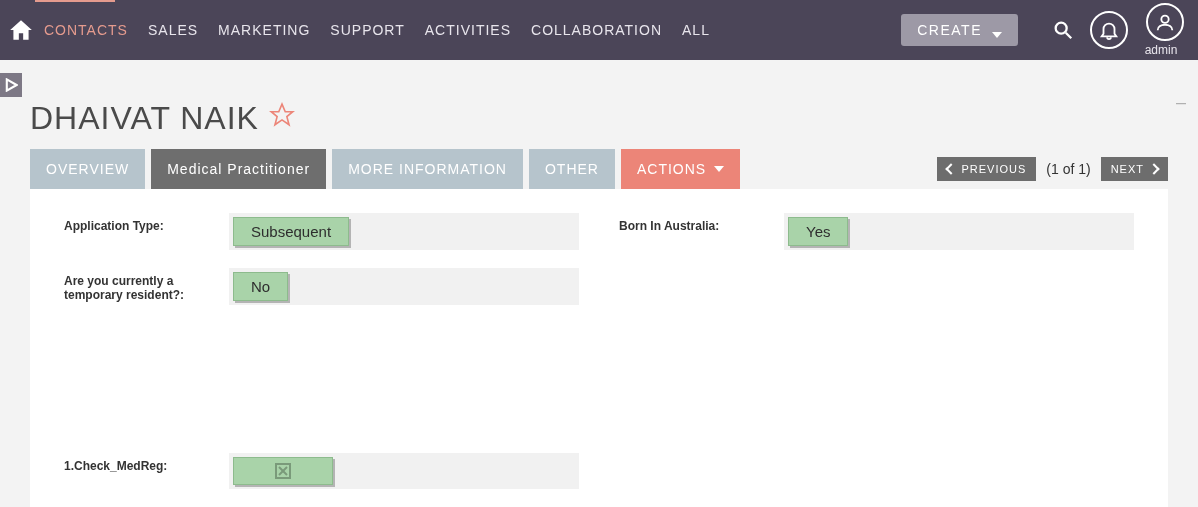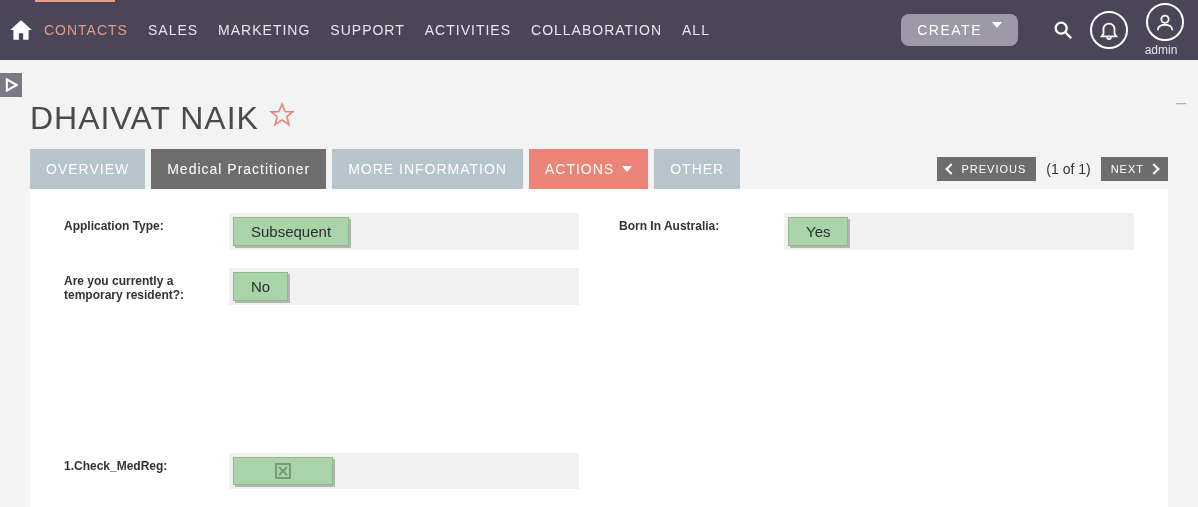--- a/index.html
+++ b/index.html
@@ -51,22 +51,22 @@
   }
   .nav a.active{color:var(--topbar-accent);}
   .topbar-spacer{flex:1;}
   .create-btn{
     background:#9d99a6;
     color:#fff;
     border:none;
     padding:8px 16px;
     font-size:14px;
     letter-spacing:1.5px;
-    border-radius:8px;
-    display:flex;align-items:flex-start;gap:10px;
+    border-radius:3px;
+    display:flex;align-items:flex-end;gap:10px;
     cursor:pointer;
     margin-right:18px;
   }
   .create-btn .caret-down{
     width:0;height:0;border-left:5px solid transparent;border-right:5px solid transparent;border-top:6px solid #fff;
   }
   .icon-btn{
     width:38px;height:38px;border-radius:50%;
     display:flex;align-items:center;justify-content:center;
     color:#fff;cursor:pointer;margin-left:8px;
@@ -256,25 +256,25 @@
           <polygon points="12,2 15,9 22,9 16.5,13.5 18.5,21 12,16.5 5.5,21 7.5,13.5 2,9 9,9"></polygon>
         </svg>
     </span>
   </div>
 
   <div class="tabs-row">
     <div class="tabs">
       <button class="tab">OVERVIEW</button>
       <button class="tab selected">Medical Practitioner</button>
       <button class="tab">MORE INFORMATION</button>
+      <button class="tab">OTHER</button>
       <button class="tab actions">
         <span>ACTIONS</span>
         <span class="caret-down"></span>
       </button>
-      <button class="tab">OTHER</button>
     </div>
     <div class="tabs-spacer"></div>
     <div class="pager">
       <button class="pager-btn">
         <span class="chev left"></span>
         <span>PREVIOUS</span>
       </button>
       <span class="pager-count">(1 of 1)</span>
       <button class="pager-btn">
         <span>NEXT</span>

